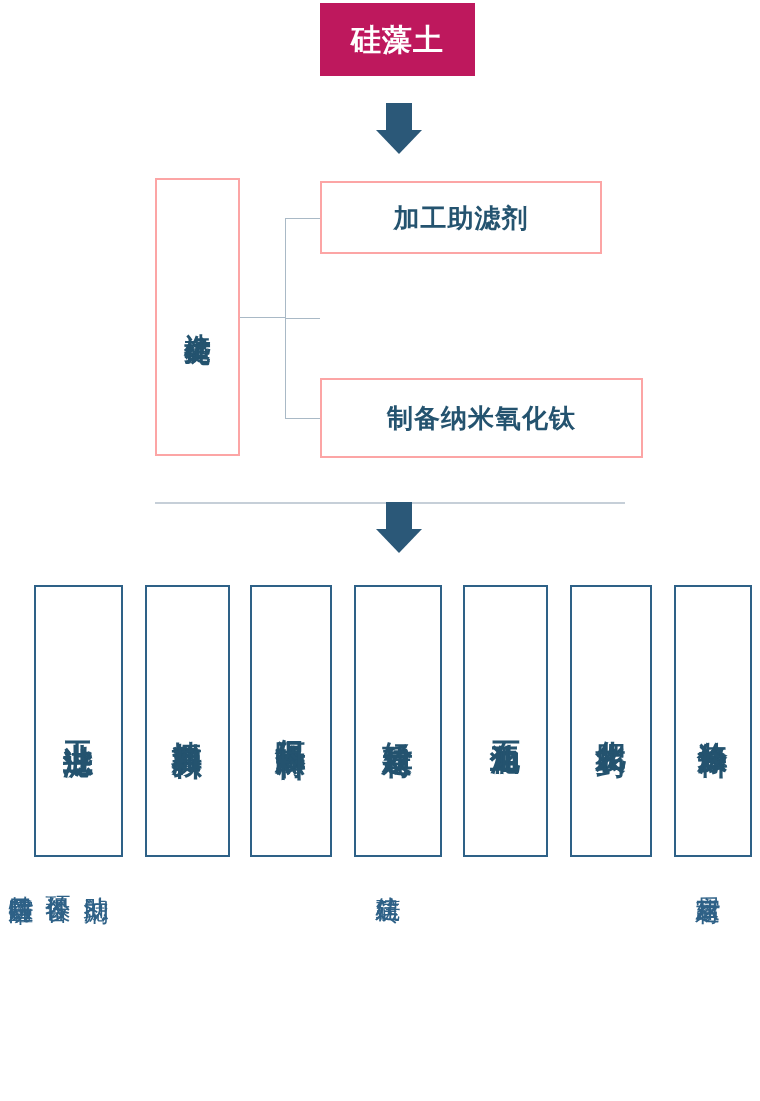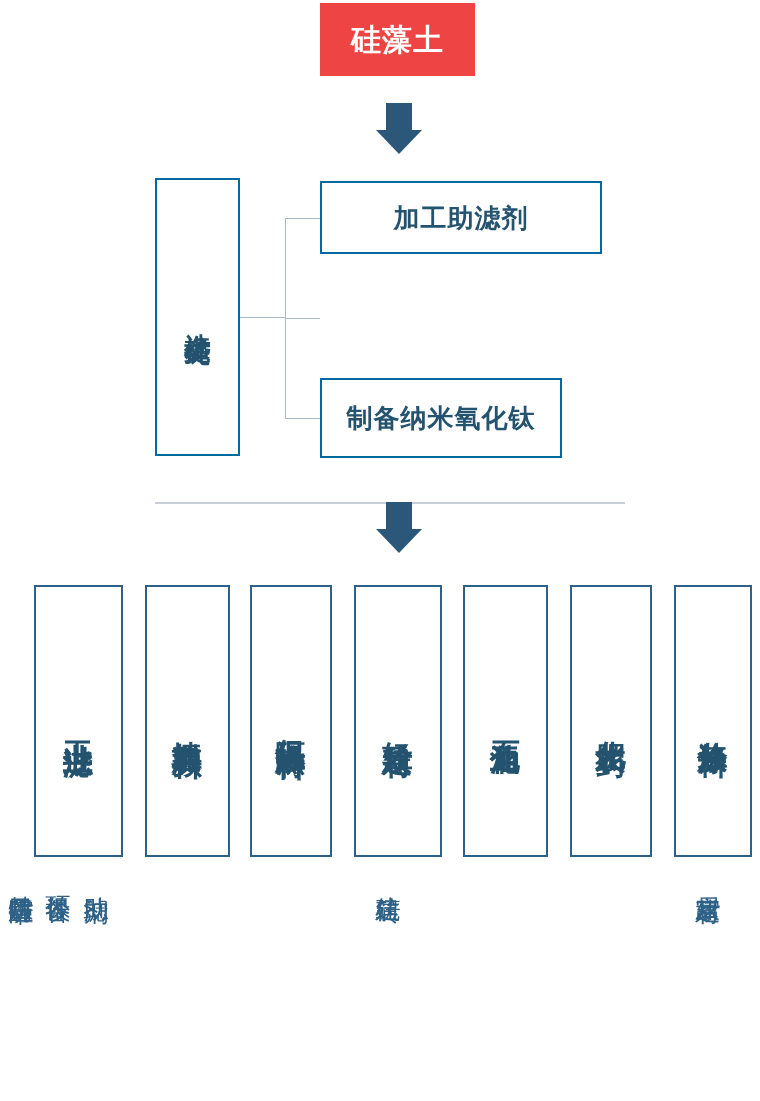--- a/index.html
+++ b/index.html
@@ -18,21 +18,21 @@
     overflow: hidden;
   }
 
   
   .title-box {
     position: absolute;
     left: 320px;
     top: 3px;
     width: 155px;
     height: 73px;
-    background: #ef4444;
+    background: #be185d;
     display: flex;
     align-items: center;
     justify-content: center;
   }
   .title-box .title-text {
     color: #ffffff;
     font-size: 30px;
     font-weight: bold;
     letter-spacing: 1px;
     line-height: 1;
@@ -65,21 +65,21 @@
   #arrow-1 .shaft { width: 26px; height: 28px; }
   #arrow-1 .head  { top: 27px; }
   #arrow-2 { left: 399px; top: 502px; }
   #arrow-2 .shaft { width: 26px; height: 28px; }
   #arrow-2 .head  { top: 27px; }
 
   
   .box {
     position: absolute;
     box-sizing: border-box;
-    border: 2px solid #0369a1;
+    border: 2px solid #fca5a5;
     background: #ffffff;
   }
   .v-box {
     display: flex;
     align-items: center;
     justify-content: center;
   }
   .v-text {
     writing-mode: vertical-rl;
     text-orientation: upright;
@@ -104,21 +104,21 @@
   }
   .h-text {
     color: #24536f;
     font-size: 26px;
     font-weight: bold;
     letter-spacing: 1px;
     line-height: 1;
   }
   #proc-box-0 { left: 320px; top: 181px; width: 282px; height: 73px; }
   #proc-box-1 { left: 320px; top: 282px; width: 282px; height: 74px; }
-  #proc-box-2 { left: 320px; top: 378px; width: 242px; height: 80px; }
+  #proc-box-2 { left: 320px; top: 378px; width: 323px; height: 80px; }
 
   
   .conn {
     position: absolute;
     background: #a9b9c6;
   }
   .conn.h { height: 1px; }
   .conn.v { width: 1px; }
 
   

